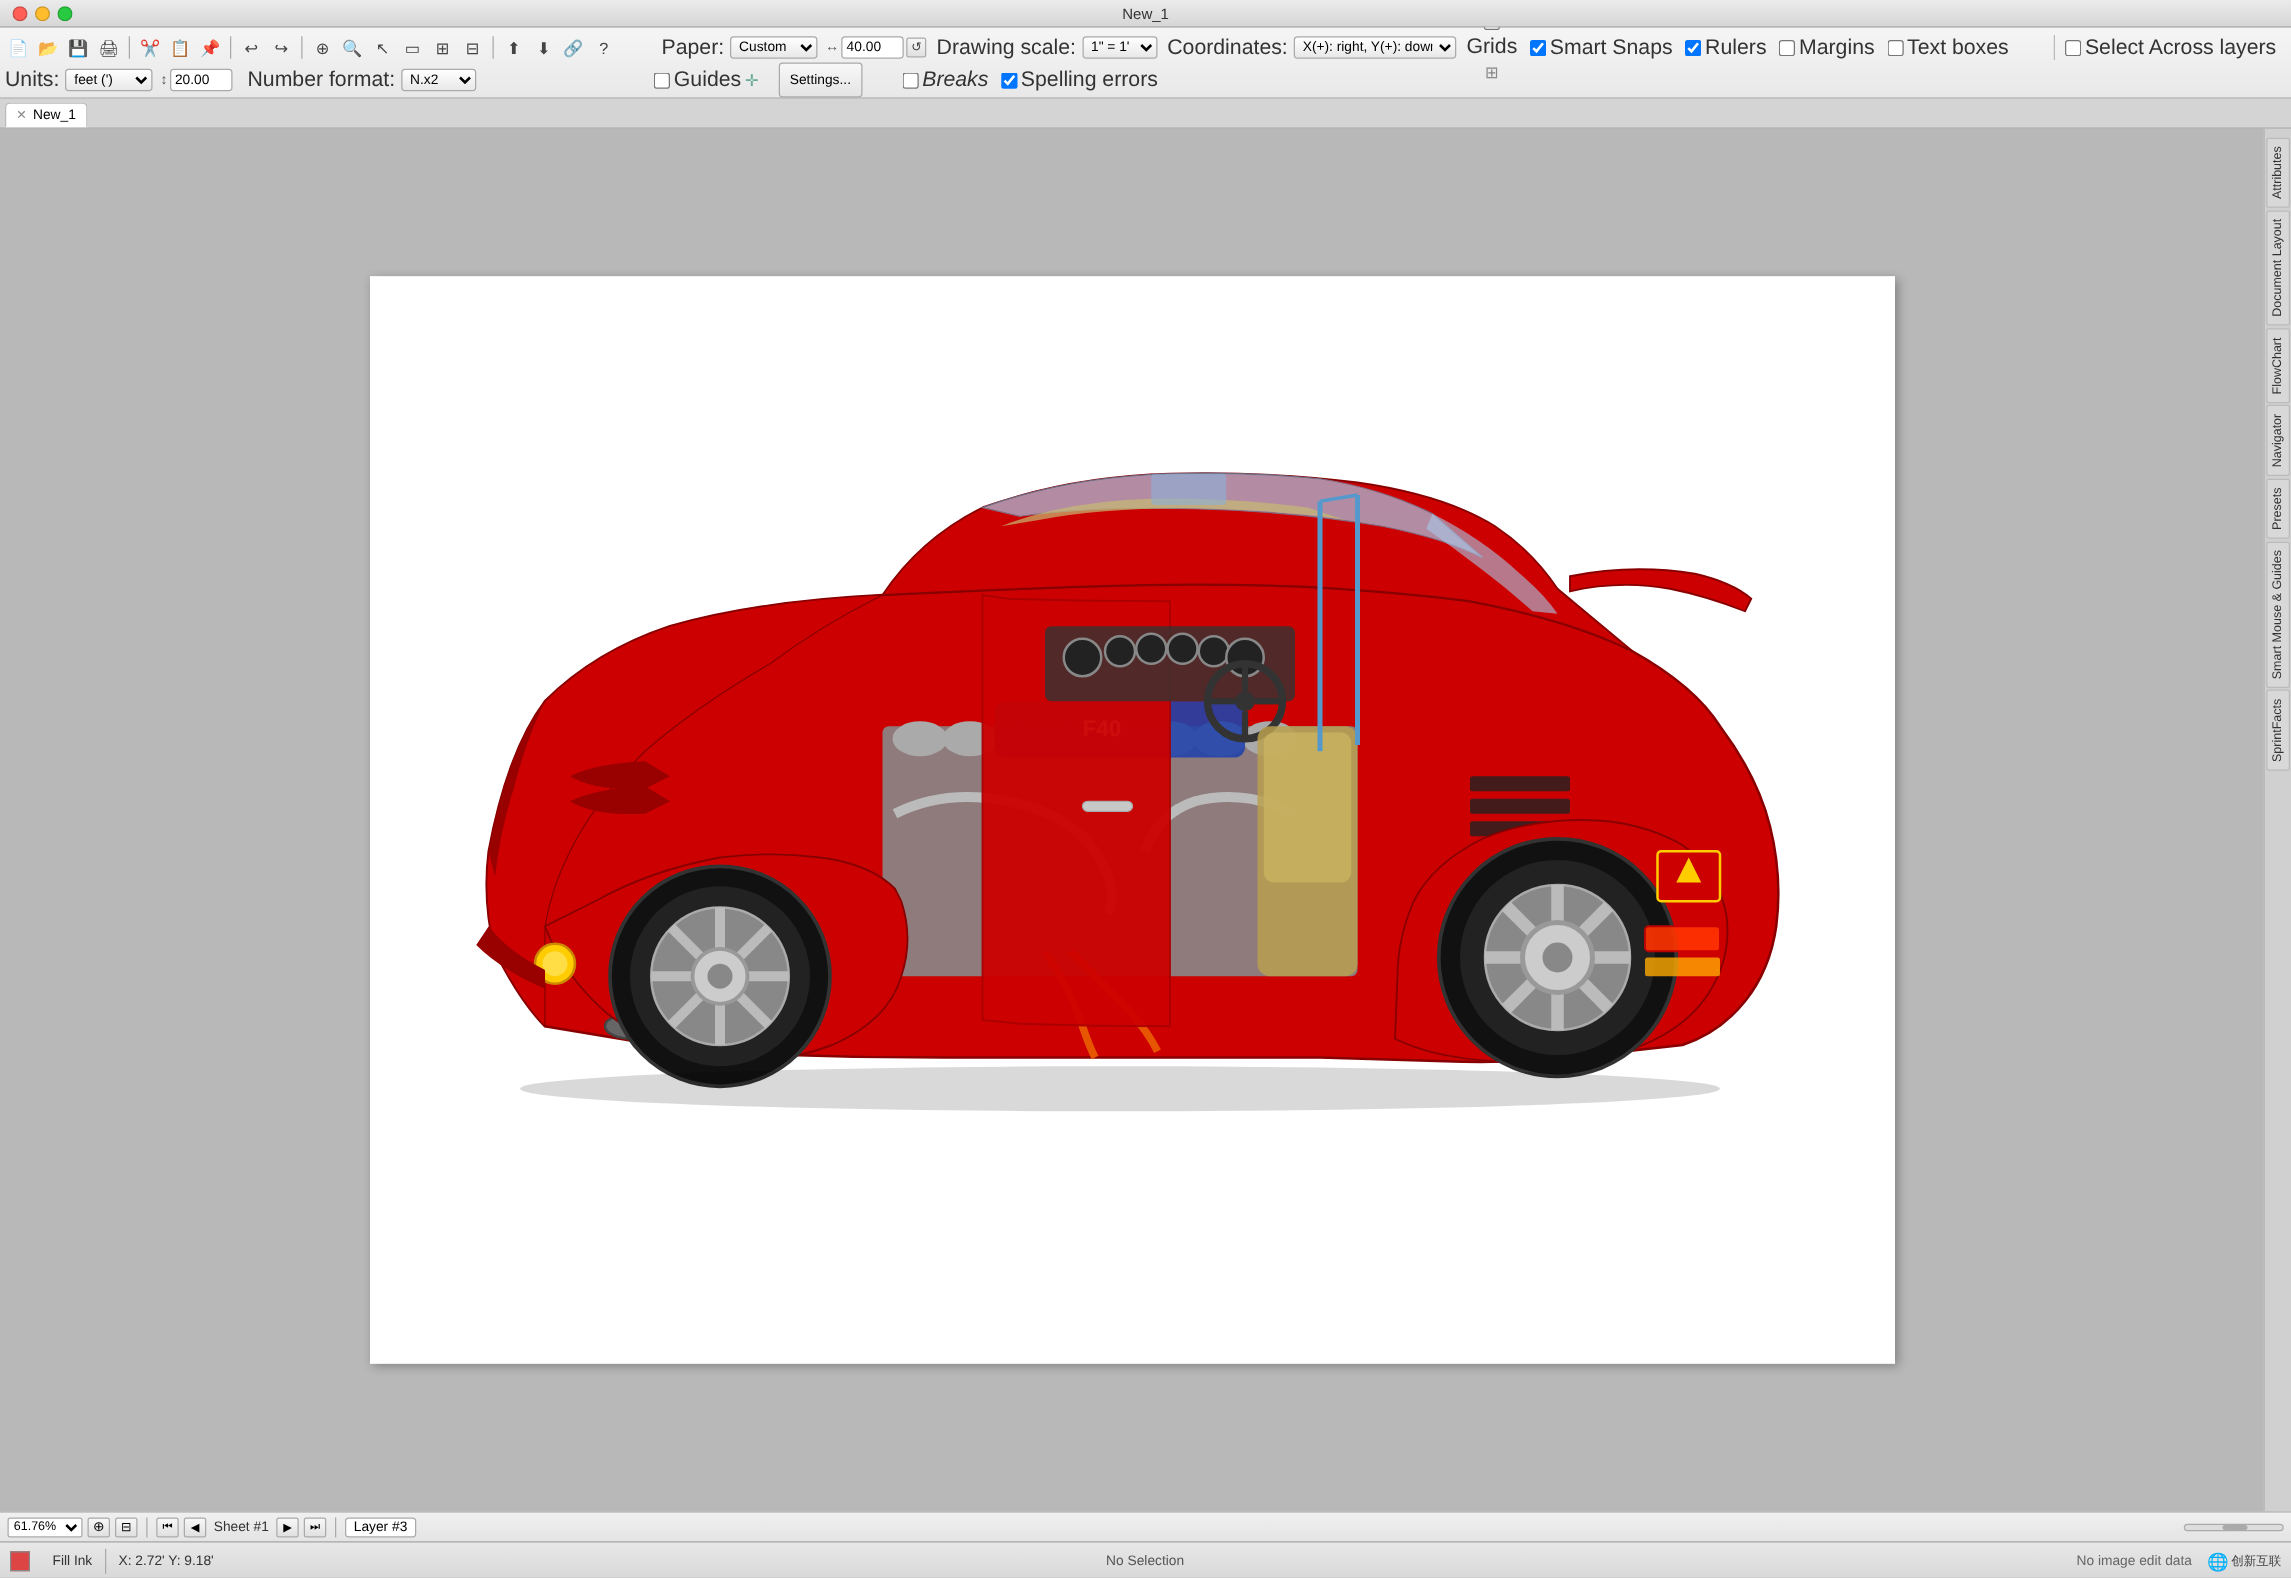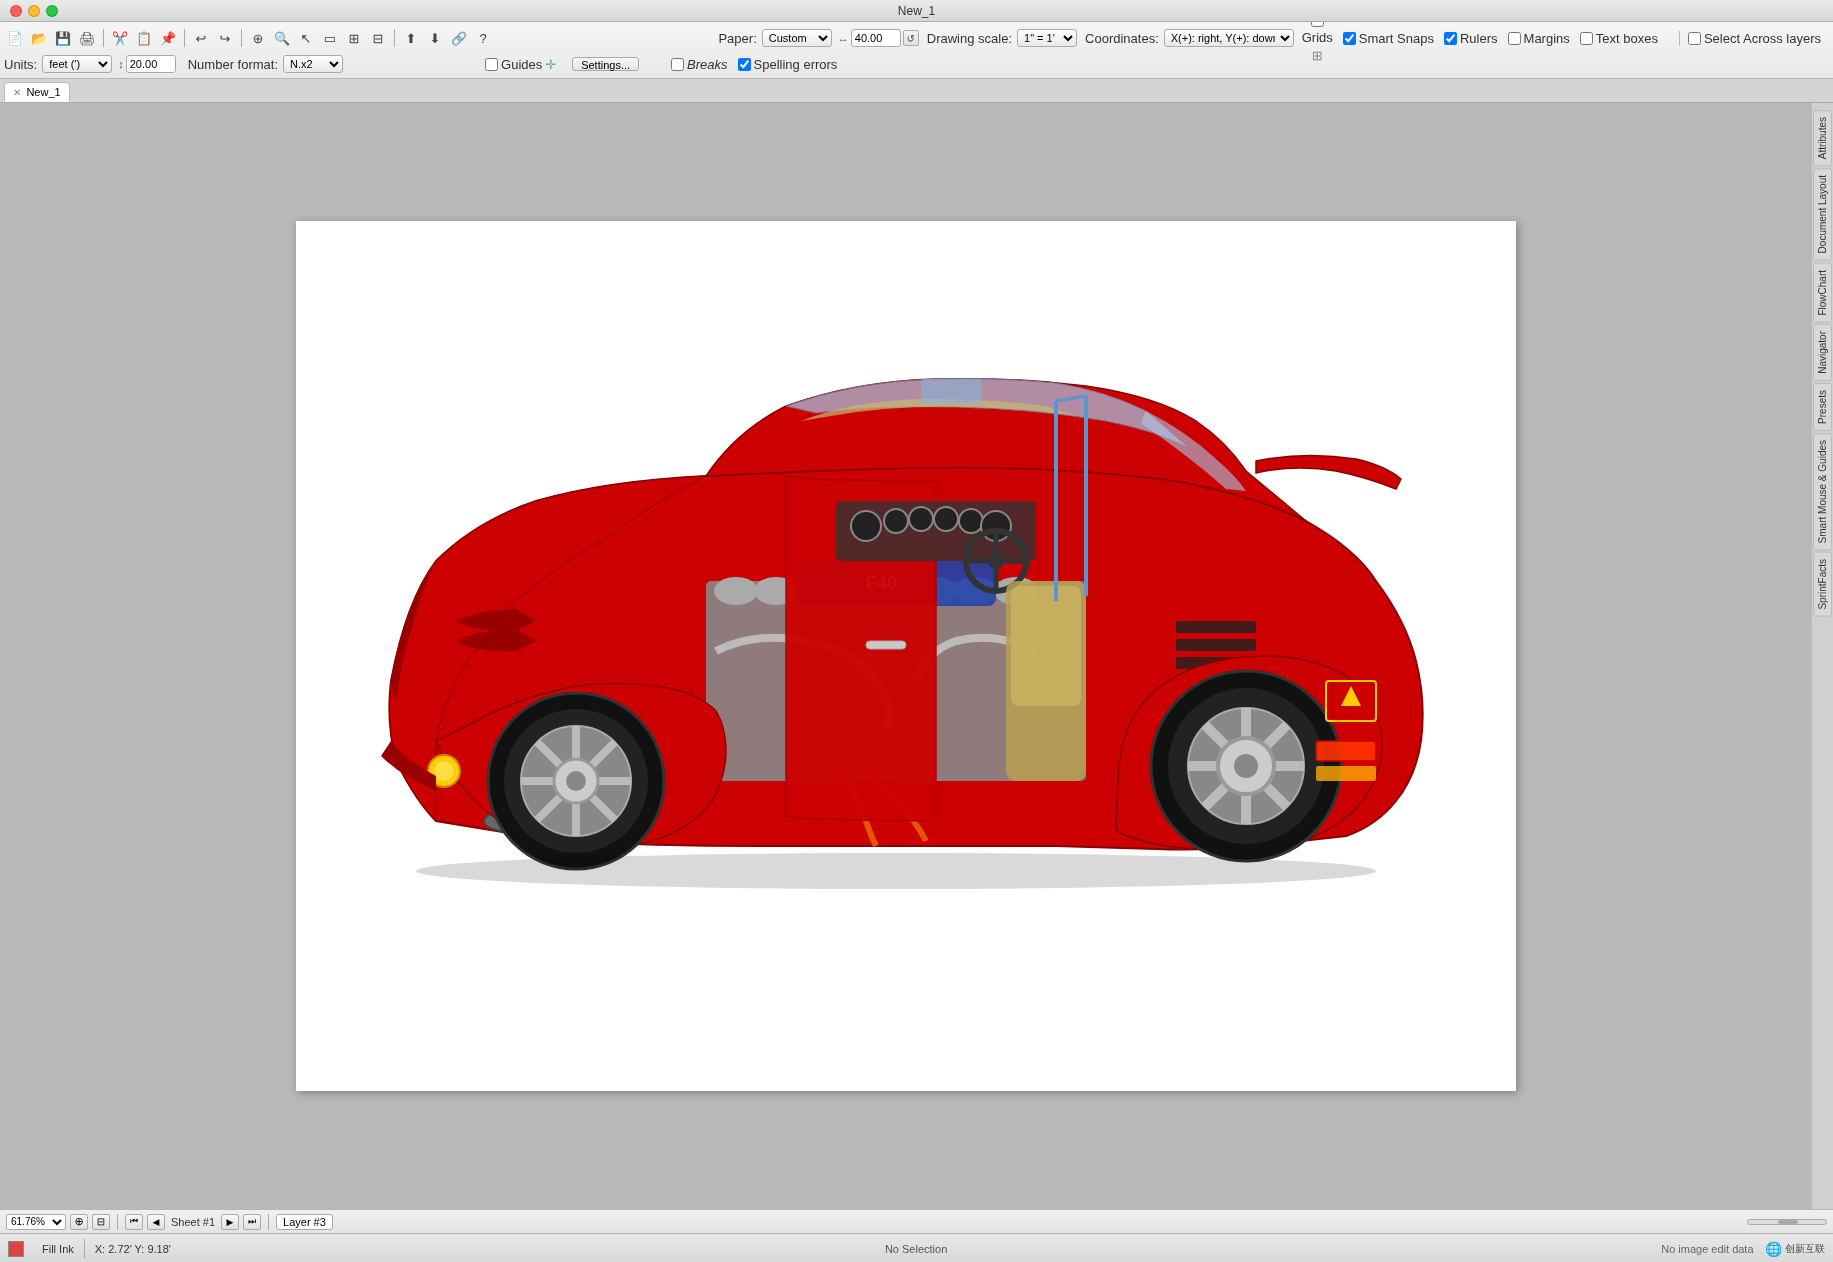--- a/index.html
+++ b/index.html
@@ -79,21 +79,21 @@
       color: #444;
     }
     .tb-separator {
       width: 1px;
       height: 18px;
       background: #aaa;
       margin: 0 3px;
     }
 
     .toolbar-label {
-      font-size: 13px;
+      font-size: 17px;
       color: #333;
       margin-right: 3px;
       white-space: nowrap;
     }
 
     .toolbar-select {
       height: 18px;
       font-size: 11px;
       border: 1px solid #aaa;
       border-radius: 3px;
@@ -299,21 +299,21 @@
       width: 120px;
     }
 
     .settings-btn {
       background: linear-gradient(to bottom, #f8f8f8, #e4e4e4);
       border: 1px solid #aaa;
       border-radius: 3px;
       padding: 1px 8px;
       font-size: 11px;
       cursor: pointer;
-      height: 14px;
+      height: 28px;
     }
 
     
     .sidebar-items-container {
       display: flex;
       flex-direction: column;
       align-items: center;
       width: 100%;
       padding: 2px;
     }
@@ -399,21 +399,21 @@
       <span class="toolbar-label" style="margin-right:0;">Rulers</span>
     </div>
 
     <div class="toolbar-checkbox-group">
       <input type="checkbox" style="">
       <span class="toolbar-label" style="margin-right:0;">Margins</span>
     </div>
 
     <div class="toolbar-checkbox-group">
       <input type="checkbox" style="">
-      <span class="toolbar-label" style="margin-right:1px;">Text boxes</span>
+      <span class="toolbar-label" style="margin-right:16px;">Text boxes</span>
     </div>
 
     <div class="toolbar-checkbox-group" style="margin-left:10px; border-left:1px solid #bbb; padding-left:8px;">
       <input type="checkbox" style="">
       <span class="toolbar-label" style="margin-right:0;">Select Across layers</span>
     </div>
   </div>
 
   <div class="toolbar-row2">
 

